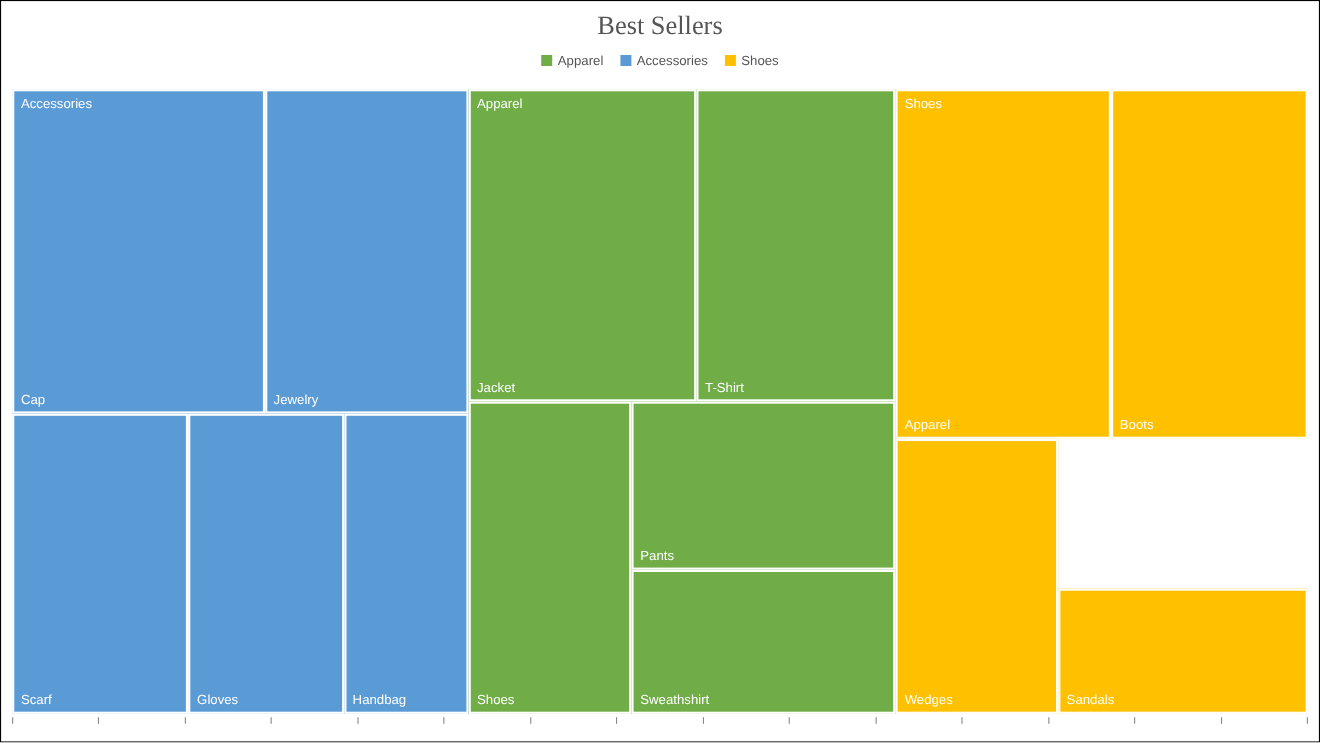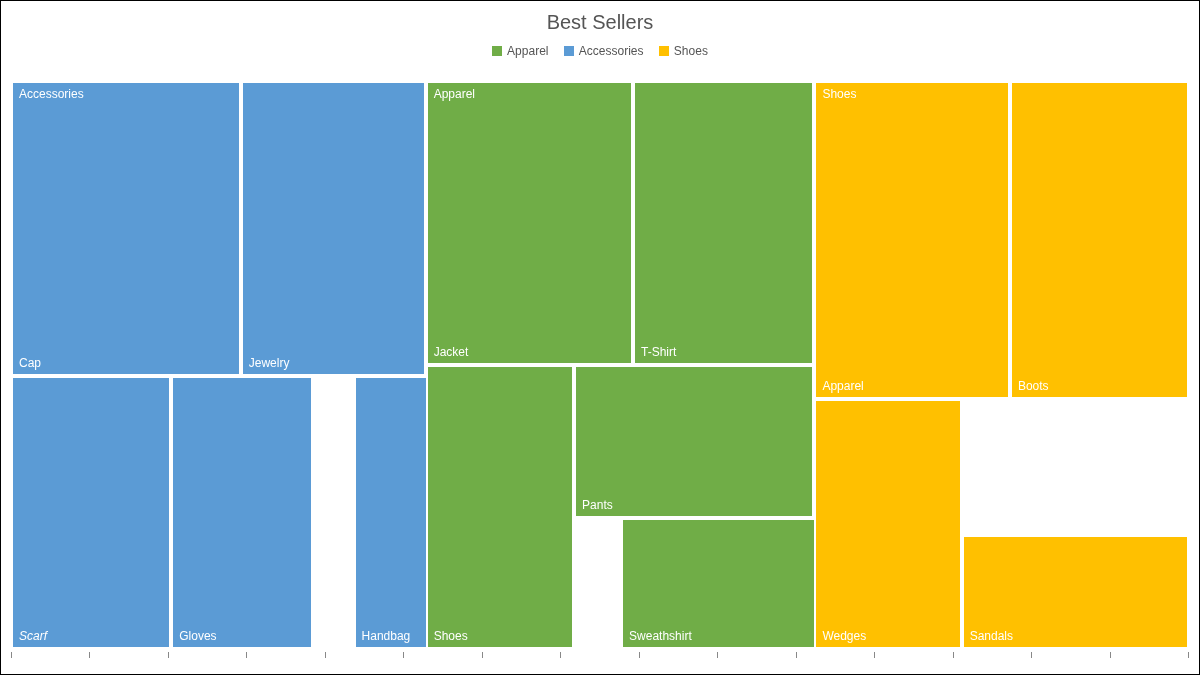--- a/index.html
+++ b/index.html
@@ -1,21 +1,21 @@
 <!DOCTYPE html>
 <html><head>
 <meta charset="utf-8">
 <style>
   * { box-sizing: border-box; margin: 0; padding: 0; }
   html, body { width: 1200px; height: 675px; font-family: "Segoe UI", Arial, sans-serif; background: #fff; }
   .frame {
     width: 1200px; height: 675px; border: 1px solid #000; position: relative;
   }
   .title {
-    text-align: center; font-size: 20px; color: #555; padding-top: 10px;
+    text-align: center; font-size: 24px; color: #555; padding-top: 10px; font-family: Liberation Serif, serif;
   }
   .legend {
     text-align: center; margin-top: 10px; font-size: 12px; color: #555;
   }
   .legend-item { display: inline-flex; align-items: center; margin: 0 6px; }
   .legend-sw { width: 10px; height: 10px; margin-right: 5px; display: inline-block; }
   .plot {
     position: absolute; left: 10px; right: 10px; top: 80px; bottom: 25px;
   }
   .cell {
@@ -56,43 +56,43 @@
   </div>
 
   <div class="plot" id="plot">
       <div class="cell c-acc" style="left: 0%; top: 0%; width: 19.5%; height: 52%;">
         <div class="grp">Accessories</div>
         <div class="lbl">Cap</div>
       </div>
       <div class="cell c-acc" style="left: 19.5%; top: 0%; width: 15.7%; height: 52%;">
         <div class="lbl">Jewelry</div>
       </div>
-      <div class="cell c-acc" style="left: 0%; top: 52%; width: 13.6%; height: 48%; font-style: italic;">
+      <div class="cell c-acc" style="left: 0%; top: 52%; width: 13.6%; height: 48%;">
         <div class="lbl">Scarf</div>
       </div>
       <div class="cell c-acc" style="left: 13.6%; top: 52%; width: 12%; height: 48%;">
         <div class="lbl">Gloves</div>
       </div>
-      <div class="cell c-acc" style="left: 25.6%; top: 52%; width: 9.6%; height: 48%; margin-left: 41px;">
+      <div class="cell c-acc" style="left: 25.6%; top: 52%; width: 9.6%; height: 48%;">
         <div class="lbl">Handbag</div>
       </div>
       <div class="cell c-app" style="left: 35.2%; top: 0%; width: 17.6%; height: 50%;">
         <div class="grp">Apparel</div>
         <div class="lbl">Jacket</div>
       </div>
       <div class="cell c-app" style="left: 52.8%; top: 0%; width: 15.4%; height: 50%; text-align: center;">
         <div class="lbl">T-Shirt</div>
       </div>
       <div class="cell c-app" style="left: 35.2%; top: 50%; width: 12.6%; height: 50%;">
         <div class="lbl">Shoes</div>
       </div>
       <div class="cell c-app" style="left: 47.8%; top: 50%; width: 20.4%; height: 27%;">
         <div class="lbl">Pants</div>
       </div>
-      <div class="cell c-app" style="left: 47.8%; top: 77%; width: 20.4%; height: 23%; margin-left: 47px;">
+      <div class="cell c-app" style="left: 47.8%; top: 77%; width: 20.4%; height: 23%;">
         <div class="lbl">Sweathshirt</div>
       </div>
       <div class="cell c-sho" style="left: 68.2%; top: 0%; width: 16.6%; height: 56%;">
         <div class="grp">Shoes</div>
         <div class="lbl">Apparel</div>
       </div>
       <div class="cell c-sho" style="left: 84.8%; top: 0%; width: 15.2%; height: 56%;">
         <div class="lbl">Boots</div>
       </div>
       <div class="cell c-sho" style="left: 68.2%; top: 56%; width: 12.5%; height: 44%;">

